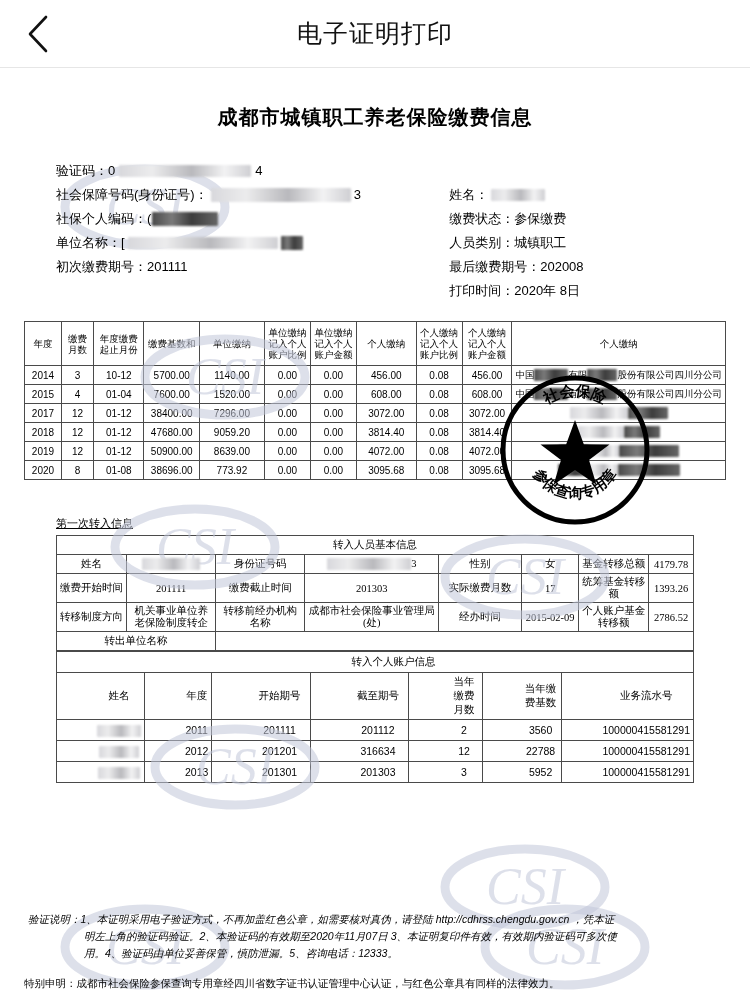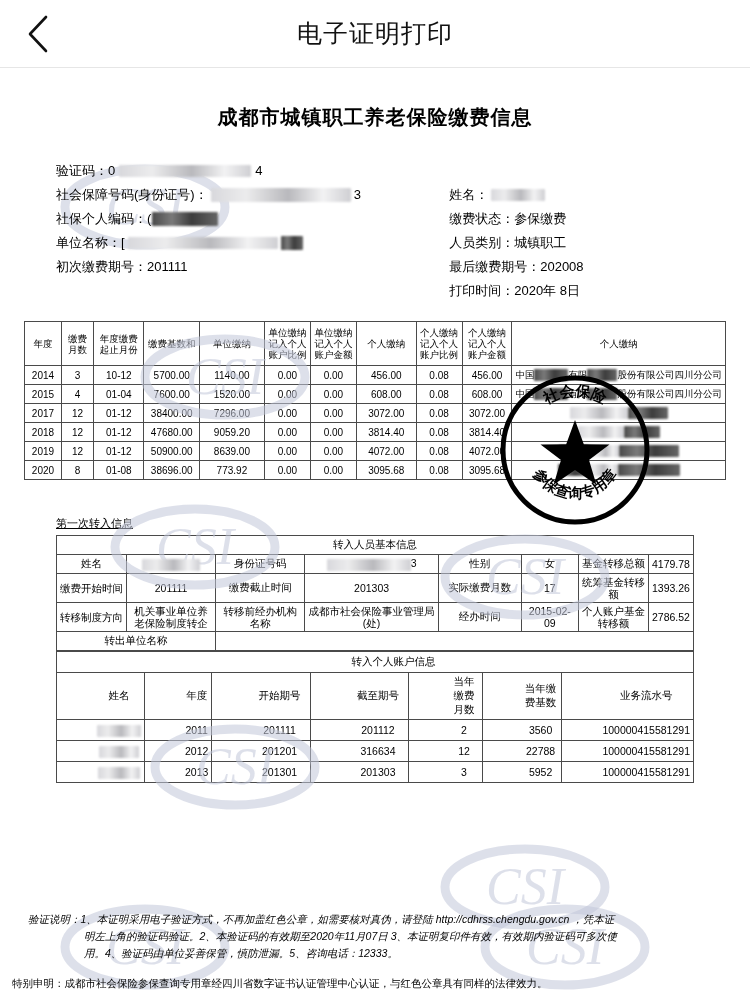--- a/index.html
+++ b/index.html
@@ -72,39 +72,39 @@
   .main-table .unitcell { text-align: center; font-size: 9.5px; white-space: nowrap; overflow: hidden; }
 
   .sec-label {
     margin-top: 36px;
     margin-left: 32px;
     font-size: 11px;
     text-decoration: underline;
     display: inline-block;
   }
   .transfer-wrap { margin: 4px 32px 0 32px; }
-  .t2 td { height: 17px; font-size: 10.5px; }
+  .t2 td { height: 17px; font-size: 10.5px; font-family: Liberation Serif, serif; }
   .t2 .hdr { font-weight: 400; }
   .t2 .two-line { line-height: 12px; font-size: 10.5px; }
   .t3 { margin-top: 0; }
   .t3 td { height: 21px; font-size: 10.5px; padding-left: 40px; }
 
   
   .notes {
     position: absolute;
     left: 28px; right: 22px;
     bottom: 38px;
     font-size: 10.5px;
     line-height: 17px;
     font-style: italic;
   }
   .notes .indent { text-indent: 0; padding-left: 56px; }
   .special {
     position: absolute;
-    left: 12px; right: 22px;
+    left: 24px; right: 22px;
     bottom: 8px;
     font-size: 10.5px;
     line-height: 17px;
     margin-top: 42px;
   }
 
   
   .wm {
     position: absolute;
     pointer-events: none;

